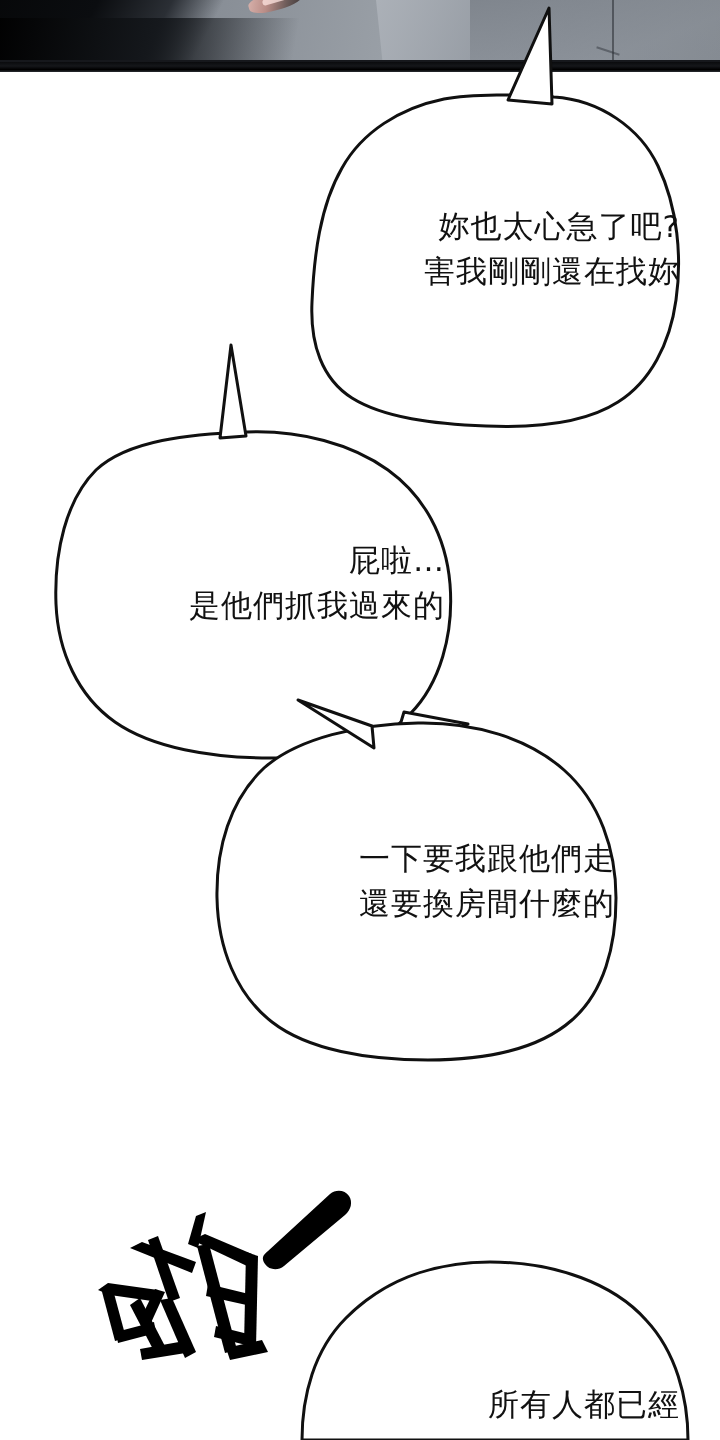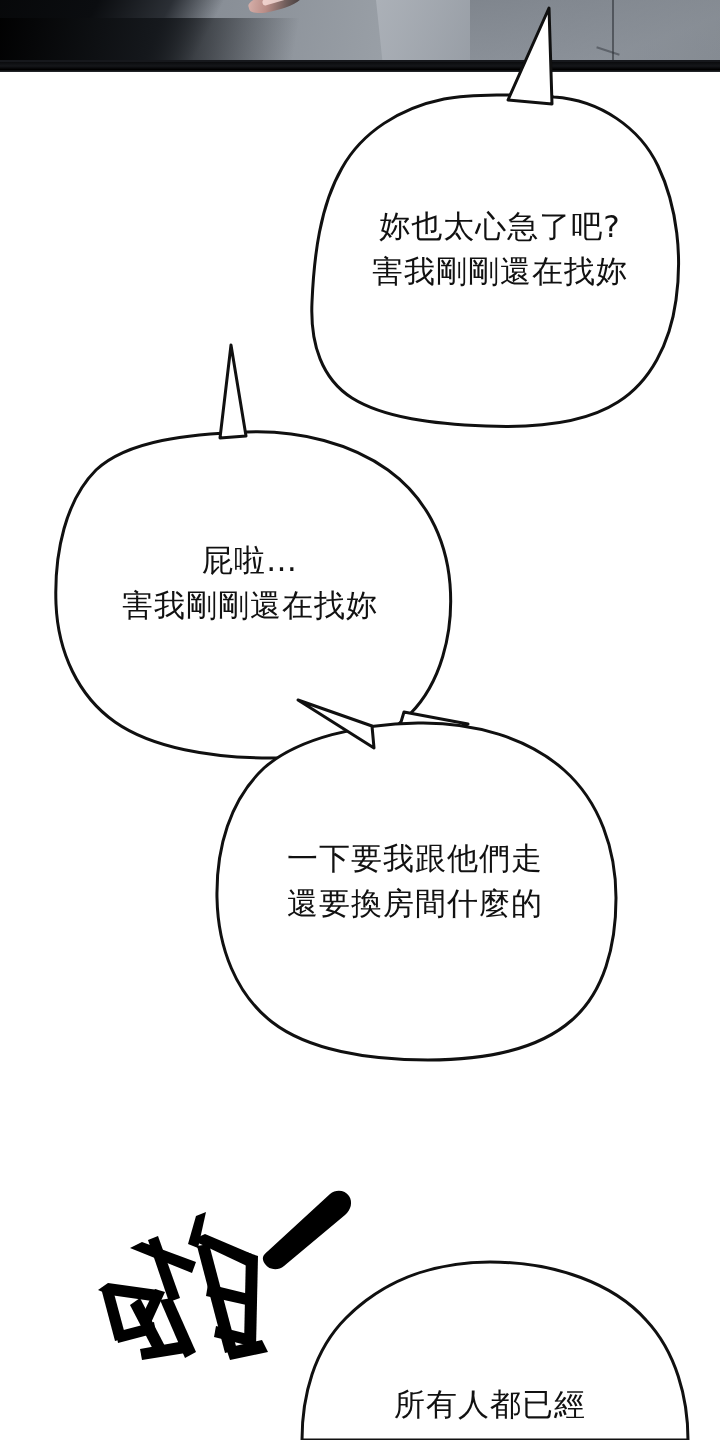--- a/index.html
+++ b/index.html
@@ -136,21 +136,21 @@
     stroke-width: 3;
     stroke-linejoin: round;
   }
   .sfx-path {
     fill: #000000;
     stroke: none;
   }
 
   .btext {
     position: absolute;
-    text-align: center;
+    text-align: right;
     color: #111111;
     font-family: "DejaVu Sans", "Liberation Sans", sans-serif;
     font-size: 31px;
     line-height: 45px;
     letter-spacing: 1px;
     white-space: pre-line;
     font-weight: 400;
   }
   #bubble1-text { left: 320px; top: 204px; width: 360px; }
   #bubble2-text { left: 55px;  top: 538px; width: 390px; }
@@ -245,20 +245,20 @@
       <path class="sfx-path" d="M 226 1348 L 262 1340 L 268 1352 L 230 1360 Z"></path>
 
       <path class="sfx-path" d="M 268 1251 L 330 1194 C 336 1189 345 1190 349 1196 C 353 1202 351 1210 345 1215 L 284 1266 C 278 1271 269 1270 265 1264 C 261 1258 263 1255 268 1251 Z"></path>
     </g>
   </svg>
 
   <div class="btext" id="bubble1-text">妳也太心急了吧?
 害我剛剛還在找妳</div>
 
   <div class="btext" id="bubble2-text">屁啦…
-害我剛剛還在找妳</div>
+是他們抓我過來的</div>
 
   <div class="btext" id="bubble4-text">所有人都已經</div>
 
   <div class="btext" id="bubble3-text">一下要我跟他們走
 還要換房間什麼的</div>
 
 </div>
 
 </body></html>

